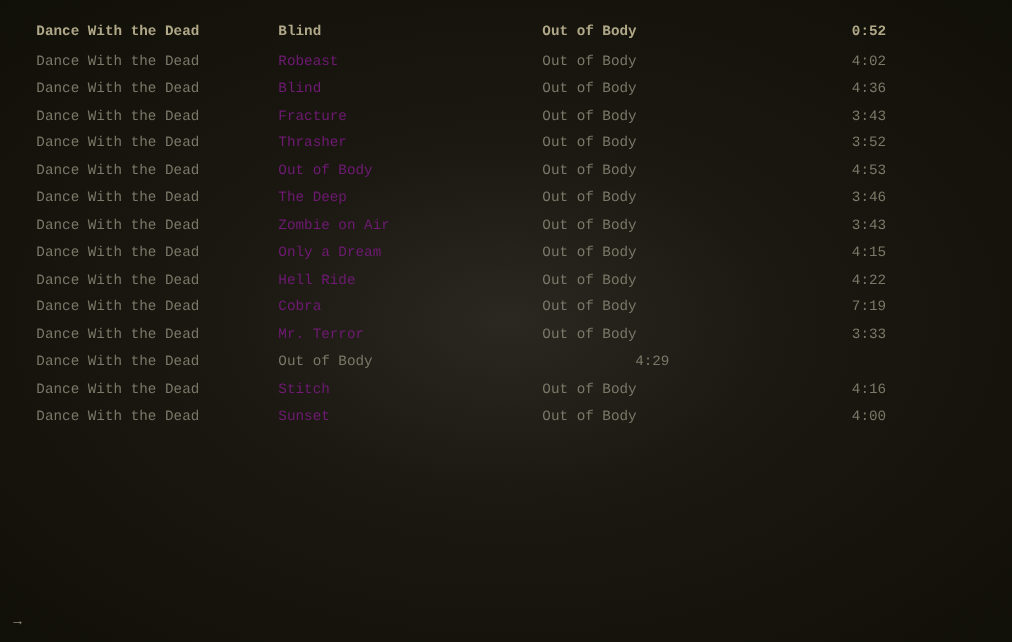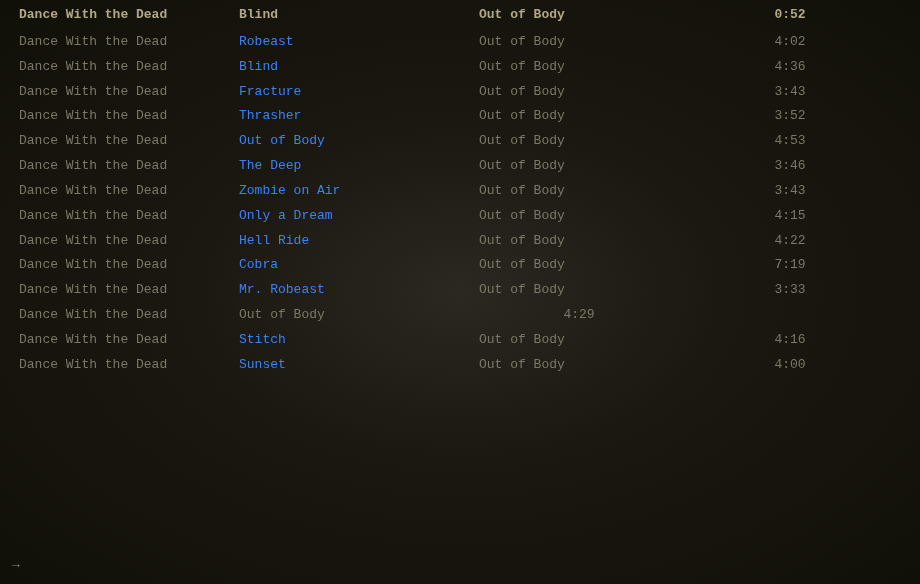--- a/index.html
+++ b/index.html
@@ -14,39 +14,39 @@
       background: #1a1a18;
       background: radial-gradient(ellipse at center, #2a2820 0%, #1a1810 40%, #111008 100%);
       font-family: 'Courier New', Courier, monospace;
       font-size: 13px;
       color: #8a8878;
       overflow: hidden;
       position: relative;
     }
 
     .track-list {
-      padding: 3px;
+      padding: 17px;
       width: 100%;
     }
 
     .track-row {
       display: grid;
       grid-template-columns: 220px 240px 200px 1fr;
       padding: 3px 16px 3px 16px;
       line-height: 1.45;
     }
 
     .track-row.header {
       color: #c8c0a0;
       font-weight: bold;
       margin-bottom: 2px;
     }
 
     .col-artist { color: #7a7868; }
-    .col-title { color: #3b82f6; }
+    .col-title { color: #701a75; }
     .col-album { color: #7a7868; }
     .col-duration {
       text-align: center;
       color: #7a7868;
     }
 
     .header .col-artist,
     .header .col-title,
     .header .col-album,
     .header .col-duration {
@@ -128,21 +128,21 @@
       <span class="col-duration">4:22</span>
     </div>
       <div class="track-row">
       <span class="col-artist">Dance With the Dead</span>
       <span class="col-title">Cobra</span>
       <span class="col-album">Out of Body</span>
       <span class="col-duration">7:19</span>
     </div>
       <div class="track-row">
       <span class="col-artist">Dance With the Dead</span>
-      <span class="col-title">Mr. Robeast</span>
+      <span class="col-title">Mr. Terror</span>
       <span class="col-album">Out of Body</span>
       <span class="col-duration">3:33</span>
     </div>
       <div class="track-row">
       <span class="col-artist">Dance With the Dead</span>
       <span class="col-album">Out of Body</span>
       <span class="col-duration">4:29</span>
     </div>
       <div class="track-row">
       <span class="col-artist">Dance With the Dead</span>

